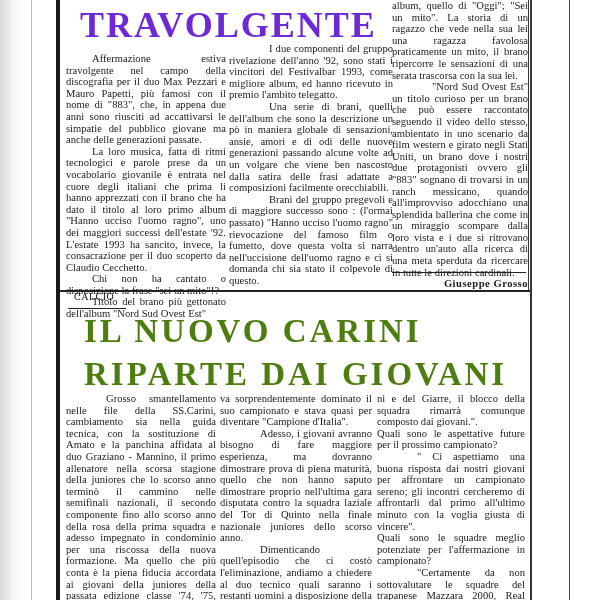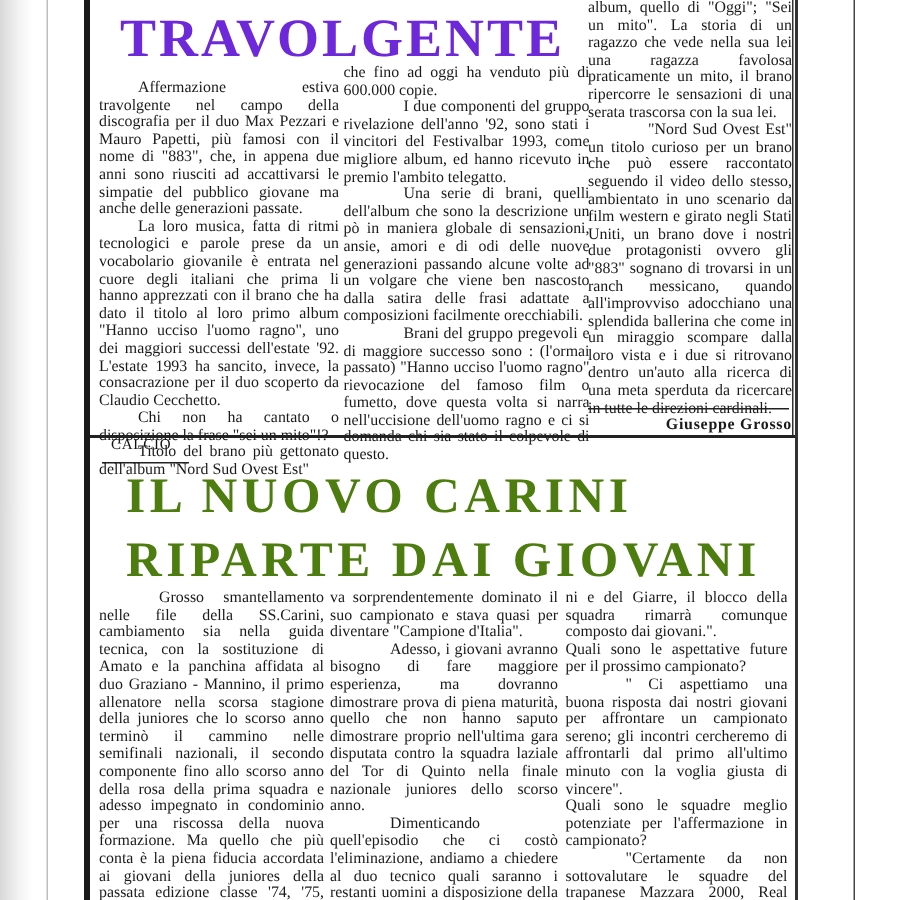--- a/index.html
+++ b/index.html
@@ -47,21 +47,20 @@
 <div class="title1">TRAVOLGENTE</div>
 
 <div class="col c1">
   <p class="ind">Affermazione estiva travolgente nel campo della discografia per il duo Max Pezzari e Mauro Papetti, più famosi con il nome di "883", che, in appena due anni sono riusciti ad accattivarsi le simpatie del pubblico giovane ma anche delle generazioni passate.</p>
   <p class="ind">La loro musica, fatta di ritmi tecnologici e parole prese da un vocabolario giovanile è entrata nel cuore degli italiani che prima li hanno apprezzati con il brano che ha dato il titolo al loro primo album "Hanno ucciso l'uomo ragno", uno dei maggiori successi dell'estate '92. L'estate 1993 ha sancito, invece, la consacrazione per il duo scoperto da Claudio Cecchetto.</p>
   <p class="ind">Chi non ha cantato o disposizione la frase "sei un mito"!?</p>
   <p class="ind">Titolo del brano più gettonato dell'album "Nord Sud Ovest Est"</p>
 </div>
 
 <div class="col c2">
-  <p>che fino ad oggi ha venduto più di 600.000 copie.</p>
   <p class="ind2">I due componenti del gruppo rivelazione dell'anno '92, sono stati i vincitori del Festivalbar 1993, come migliore album, ed hanno ricevuto in premio l'ambito telegatto.</p>
   <p class="ind2">Una serie di brani, quelli dell'album che sono la descrizione un pò in maniera globale di sensazioni, ansie, amori e di odi delle nuove generazioni passando alcune volte ad un volgare che viene ben nascosto dalla satira delle frasi adattate a composizioni facilmente orecchiabili.</p>
   <p class="ind2">Brani del gruppo pregevoli e di maggiore successo sono : (l'ormai passato) "Hanno ucciso l'uomo ragno" rievocazione del famoso film o fumetto, dove questa volta si narra nell'uccisione dell'uomo ragno e ci si domanda chi sia stato il colpevole di questo.</p>
 </div>
 
 <div class="col c3">
   <p>album, quello di "Oggi"; "Sei un mito". La storia di un ragazzo che vede nella sua lei una ragazza favolosa praticamente un mito, il brano ripercorre le sensazioni di una serata trascorsa con la sua lei.</p>
   <p class="ind2">"Nord Sud Ovest Est" un titolo curioso per un brano che può essere raccontato seguendo il video dello stesso, ambientato in uno scenario da film western e girato negli Stati Uniti, un brano dove i nostri due protagonisti ovvero gli "883" sognano di trovarsi in un ranch messicano, quando all'improvviso adocchiano una splendida ballerina che come in un miraggio scompare dalla loro vista e i due si ritrovano dentro un'auto alla ricerca di una meta sperduta da ricercare in tutte le direzioni cardinali.</p>
   <p class="sig">Giuseppe Grosso</p>
 </div>

